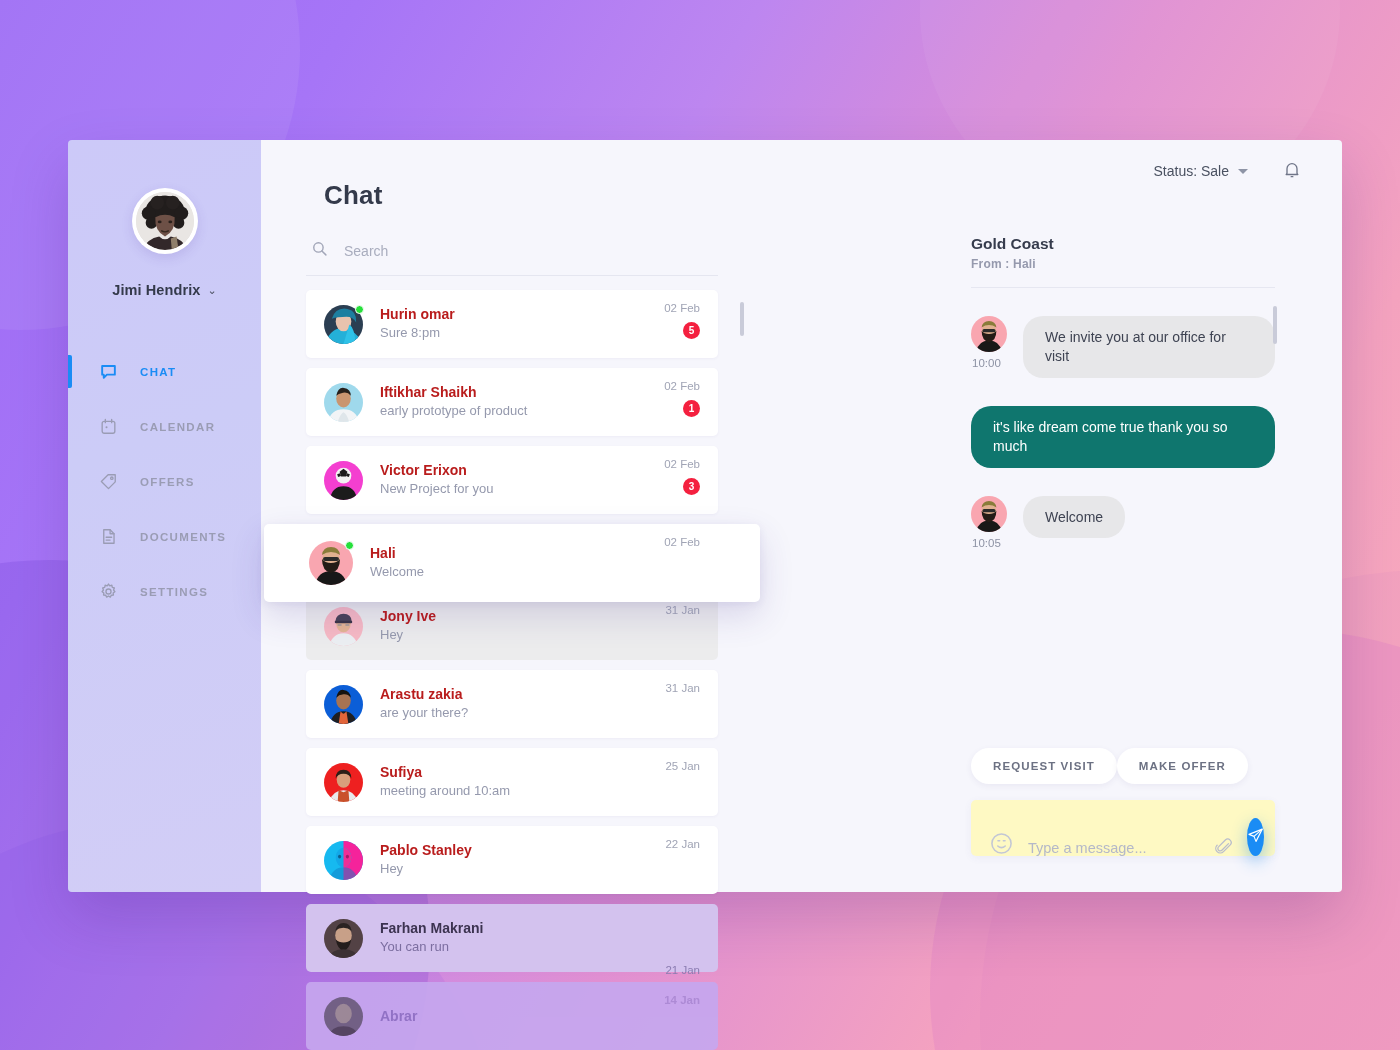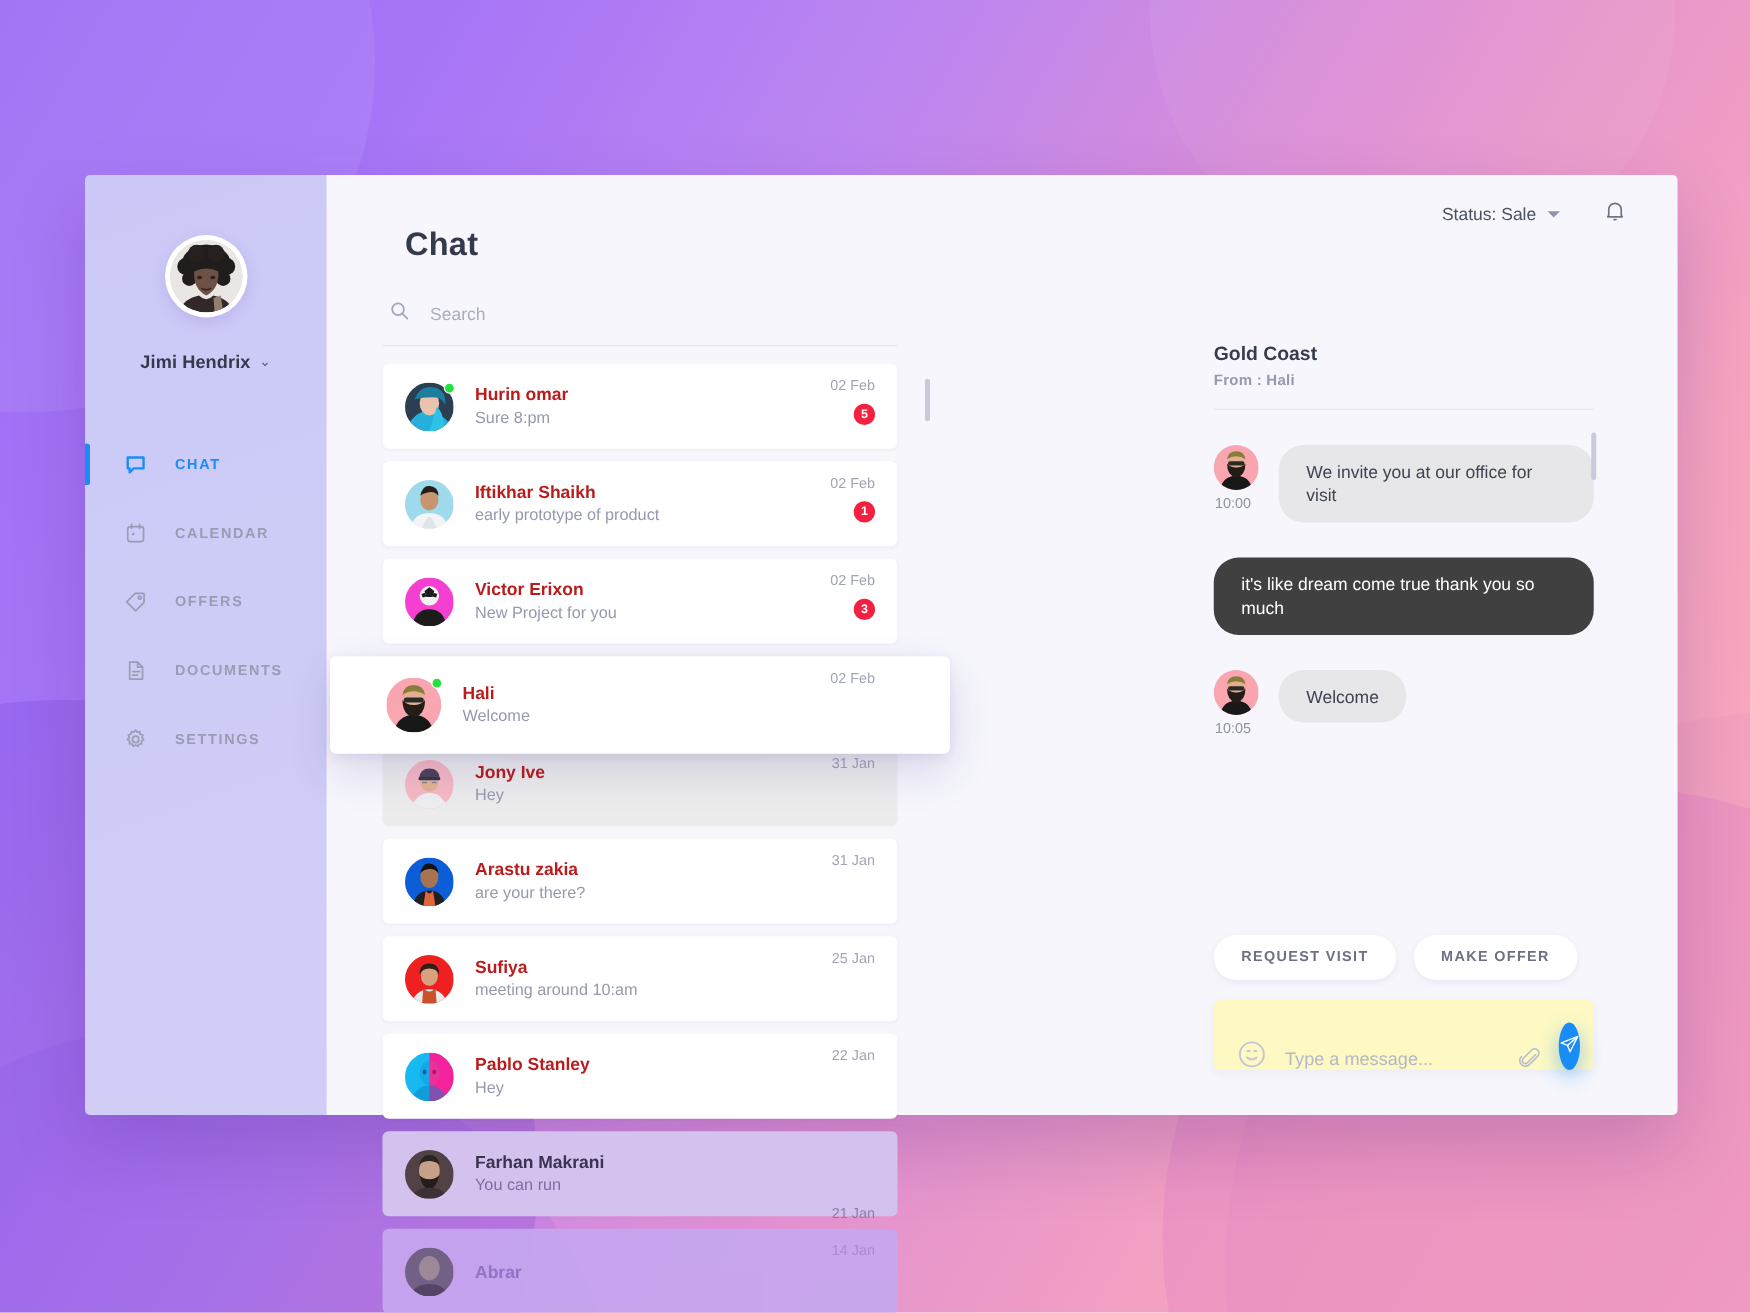--- a/index.html
+++ b/index.html
@@ -160,58 +160,57 @@
     padding-left: 45px; padding-right: 60px;
   }
   .chat-item.selected .av { width:44px; height:44px; flex:0 0 44px; }
   .chat-item.hovered { background:#ececed; box-shadow:none; }
   .chat-item.tinted { background:#d3c2ee; box-shadow:none; }
   .chat-item.tinted .nm { color:#3c3350; }
   .chat-item.tinted .pv { color:#7c6ea0; }
   .chat-item.tinted .dt { color:#8b7cb1;margin-top:48px; }
   .chat-item.faded { background:#c6a7ef; box-shadow:none; opacity:.92; }
   .chat-item.faded .nm { color:#8f72c4; }
-  .chat-item.faded .dt { color:#a98ad6; }
+  .chat-item.faded .dt { color:#a98ad6;font-weight:bold; }
 
   .list-scrollbar {
     position:absolute; right:-18px; top:12px; width:4px; height:34px;
     background:#c9cbd9; border-radius:3px;
   }
 
   
   .conv-col {
     position:absolute; left: 665px; right: 0; top: 95px; bottom: 0;
     padding-right: 67px;
-    margin-top: 40px;
   }
   .conv-head { padding-left: 45px; }
   .conv-head .t1 { font-size: 15.5px; font-weight:700; color:#363c4d; }
   .conv-head .t2 { font-size: 12px; color:#9599ad; margin-top:4px; letter-spacing:.2px; font-weight:700;}
   .conv-rule { margin: 16px 0 0 45px; height:1px; background:#e6e7f1; }
 
   .messages { position:relative; padding: 28px 0 0 45px; }
   .msg-row { display:flex; margin-bottom: 28px; }
   .msg-row.me { justify-content:flex-end; }
   .msg-av { width:36px; height:36px; flex:0 0 36px; margin-right:16px; position:relative; }
   .msg-av .disc { width:36px;height:36px;border-radius:50%;overflow:hidden; }
   .msg-av .time { position:absolute; left:1px; top:41px; font-size:11.5px; color:#8d92a4; white-space:nowrap; }
   .bubble {
     padding: 12px 22px; border-radius: 20px; font-size: 14px;
     max-width: 420px; line-height:1.35;
   }
   .bubble.them { background:#e7e7e9; color:#3e4352; }
-  .bubble.me { background:#404040; color:#fff; }
+  .bubble.me { background:#0f766e; color:#fff; }
   .conv-scrollbar {
     position:absolute; right:-2px; top:18px; width:4px; height:38px;
     background:#c9cbd9; border-radius:3px;
   }
 
   
   .composer { position:absolute; left:45px; right:67px; bottom: 36px; }
-  .quick-row { display:flex; gap:14px; margin-bottom: 16px; }
+  .quick-row { display:flex; gap:0; margin-bottom: 16px; }
   .pill {
     background:#fff; border:none; border-radius:20px;
     padding: 12px 22px; font-family:"Liberation Sans",sans-serif;
     font-size:11.5px; font-weight:700; letter-spacing:1.1px; color:#6c7183;
     box-shadow: 0 2px 6px rgba(70,60,130,.07); cursor:pointer;
   }
   .input-bar {
     background:#fef9c3; border-radius:5px; height:56px;
     display:flex; align-items:flex-end; padding: 0 16px 0 18px;
     box-shadow: 0 2px 8px rgba(70,60,130,.06);

